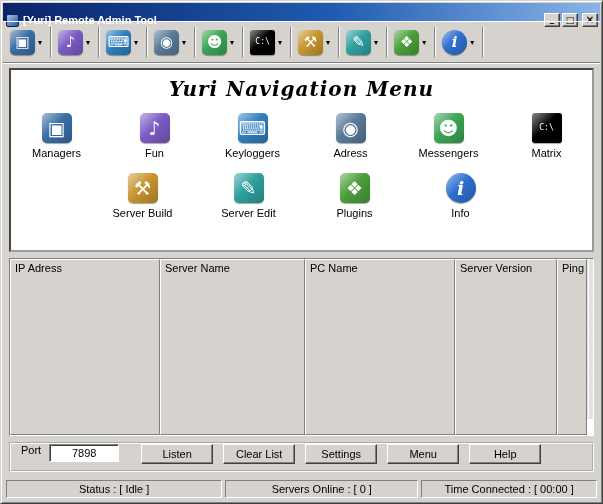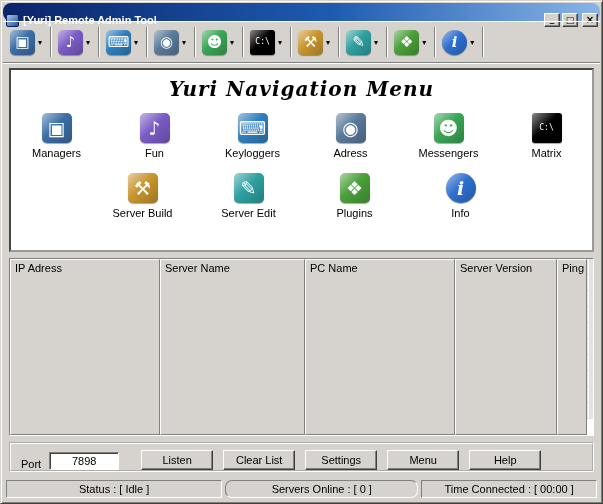--- a/index.html
+++ b/index.html
@@ -16,21 +16,21 @@
     border-top: 1px solid #d6d3ce; border-left: 1px solid #d6d3ce;
     border-right: 1px solid #404040; border-bottom: 1px solid #404040;
     box-shadow: inset 1px 1px 0 #ffffff, inset -1px -1px 0 #808080;
     padding: 2px;
     display: flex; flex-direction: column;
   }
   
   .titlebar {
     height: 18px; flex: 0 0 18px;
     background: linear-gradient(90deg, #0a246a 0%, #1e5bb0 55%, #8ab4e8 100%);
-    display: flex; align-items: center; padding: 16px 2px 0 3px; border-radius: 8px;
+    display: flex; align-items: center; padding: 16px 2px 0 3px;
   }
   .app-icon {
     width: 13px; height: 13px; border-radius: 2px;
     background: #2e6fd0 linear-gradient(135deg, rgba(255,255,255,.6), rgba(0,0,0,.25));
     border: 1px solid #08205a; margin-right: 4px; flex: 0 0 13px;
   }
   .title-text { color: #fff; font-weight: bold; font-size: 11px; flex: 1; white-space: nowrap; overflow: hidden; }
   .tb-btn {
     width: 16px; height: 14px; margin-left: 2px;
     background: #d6d3ce;
@@ -97,21 +97,21 @@
     padding: 2px 2px 2px 4px; font-size: 11px; white-space: nowrap; overflow: hidden;
     cursor: default;
   }
   .list-body { flex: 1; overflow: hidden; }
   .lrow { display: flex; height: 16px; border-bottom: 1px solid #e2e2e2; }
   .lcell { border-right: 1px solid #e2e2e2; height: 100%; }
   
   .bottom-panel {
     flex: 0 0 30px; margin: 6px 6px 0;
     border: 2px groove #ffffff;
-    display: flex; align-items: flex-end; padding: 0 10px;
+    display: flex; align-items: flex-start; padding: 0 10px;
   }
   .port-label { margin-right: 8px; }
   .port-input {
     width: 70px; height: 18px; text-align: center;
     border: 1px solid; border-color: #808080 #ffffff #ffffff #808080;
     box-shadow: inset 1px 1px 0 #404040;
     font-family: "Liberation Sans", sans-serif; font-size: 11px;
     background: #ffffff; outline: none;
   }
   .button-row { display: flex; margin-left: 22px; gap: 8px; flex: 1; justify-content: space-between; max-width: 400px; }
@@ -124,21 +124,21 @@
     cursor: default; padding: 0;
   }
   
   .statusbar { margin: auto 3px 3px; display: flex; gap: 3px; flex: 0 0 18px; }
   .status-pane {
     height: 18px; display: flex; align-items: center; justify-content: center;
     border: 1px solid; border-color: #808080 #ffffff #ffffff #808080;
     font-size: 11px; white-space: nowrap; overflow: hidden;
   }
   .status-pane.p1 { flex: 37 1 0; }
-  .status-pane.p2 { flex: 33 1 0; border-radius: 7px; }
+  .status-pane.p2 { flex: 33 1 0; }
   .status-pane.p3 { flex: 30 1 0; }
 </style>
 </head>
 <body>
 
 <div class="window">
 
   <div class="titlebar">
     <span class="app-icon"></span>
     <span class="title-text">[Yuri] Remote Admin Tool</span>

